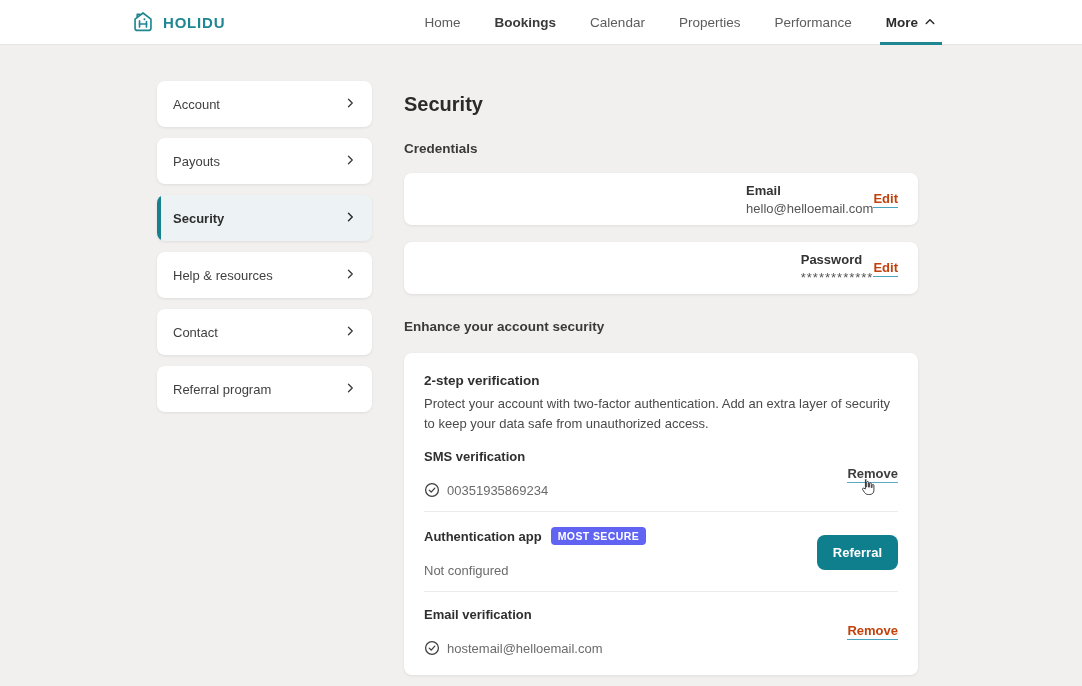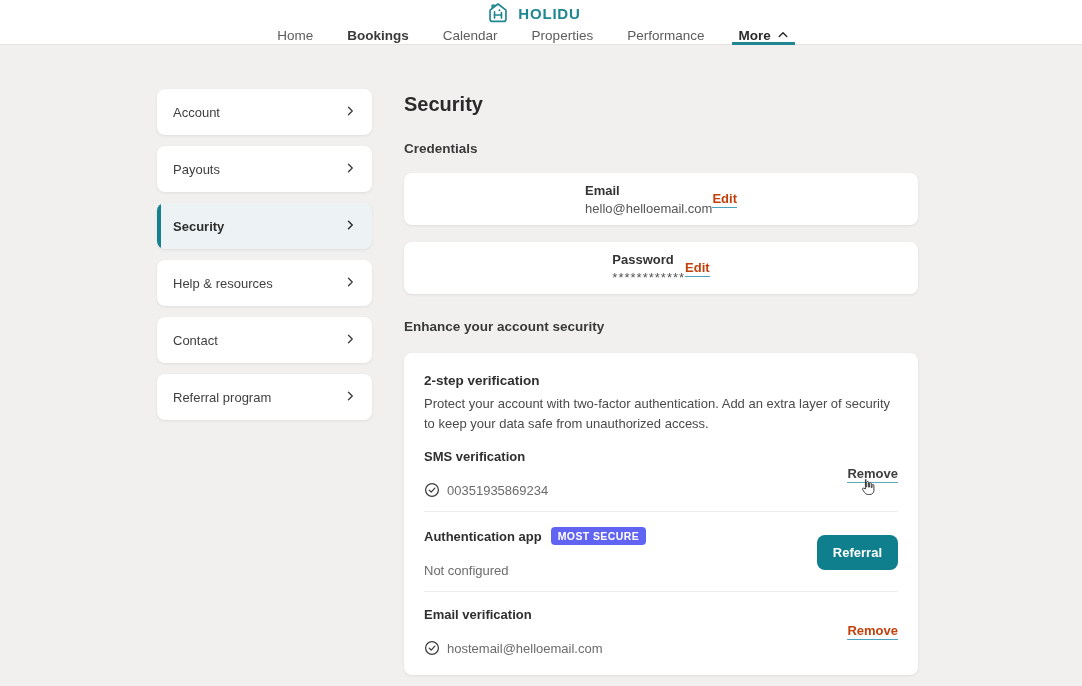--- a/index.html
+++ b/index.html
@@ -8,57 +8,57 @@
     font-family:"Liberation Sans","DejaVu Sans",sans-serif;
     background:#f1f0ee;
     color:#3a3a3a;
     font-size:13px;
     overflow:hidden;
   }
   
   .topbar { height:45px; background:#ffffff; border-bottom:1px solid #e5e4e1; }
   .topbar-inner {
     height:100%; margin-left:130px; margin-right:146px;
-    display:flex; align-items:center; justify-content:space-between;flex-direction:column;
+    display:flex; justify-content:space-between;
   }
   .brand { display:flex; align-items:center; gap:7px; cursor:pointer; }
   .brand-word { color:#1f8791; font-weight:bold; font-size:15px; letter-spacing:0.8px; }
   .nav { display:flex; align-items:center; gap:34px; height:100%; }
   .nav-item {
     color:#5c5c5c; font-size:13.5px; text-decoration:none; height:100%;
     display:flex; align-items:center; position:relative; cursor:pointer;
   }
   .nav-item.semibold { color:#3a3a3a; font-weight:bold; }
   .nav-item.active { color:#2b2b2b; font-weight:bold; gap:6px; }
   .nav-item.active .bar {
     position:absolute; left:-6px; right:-6px; bottom:-1px; height:3px; background:#1f8791;
   }
   
   .page { display:flex; gap:32px; padding:36px 0 0 157px; }
   .sidebar { width:215px; flex:0 0 215px; }
   .side-card {
     background:#ffffff; border-radius:8px; height:46px; margin-bottom:11px;
     display:flex; align-items:center; justify-content:space-between;
     padding:0 16px; box-shadow:0 1px 3px rgba(0,0,0,0.08); cursor:pointer;
-    position:relative; overflow:hidden;margin-top:8px;
+    position:relative; overflow:hidden;
   }
   .side-card .lbl { font-size:13px; color:#3f3f3f; }
   .side-card.active { background:#edf3f4; }
   .side-card.active .lbl { font-weight:bold; color:#2e2e2e; }
   .side-card.active::before {
     content:""; position:absolute; left:0; top:0; bottom:0; width:4px; background:#17808f;
   }
   
   .main { width:514px; flex:0 0 514px; }
   .page-title { font-size:20px; font-weight:bold; color:#2b2b2b; margin-top:12px; }
   .section-heading { font-size:13.5px; font-weight:bold; color:#3a3a3a; margin-top:25px; }
   .cred-card {
     background:#fff; border-radius:8px; box-shadow:0 1px 3px rgba(0,0,0,0.08);
     height:52px; margin-top:17px; padding:0 20px;
-    display:flex; align-items:center; justify-content:center;
+    display:flex; align-items:center; justify-content:flex-end;
   }
   .field .f-label { font-weight:bold; font-size:13px; color:#333; margin-bottom:3px; }
   .field .f-value { font-size:13px; color:#555; }
   .link {
     font-weight:bold; font-size:13px; color:#c2410c; text-decoration:none;
     border-bottom:1.5px solid #4ba2bc; padding-bottom:1px; cursor:pointer;
   }
   .link.hovered { color:#3d3d3d; border-bottom-color:#5aa9c0; }
   .big-card {
     background:#fff; border-radius:8px; box-shadow:0 1px 3px rgba(0,0,0,0.08);

